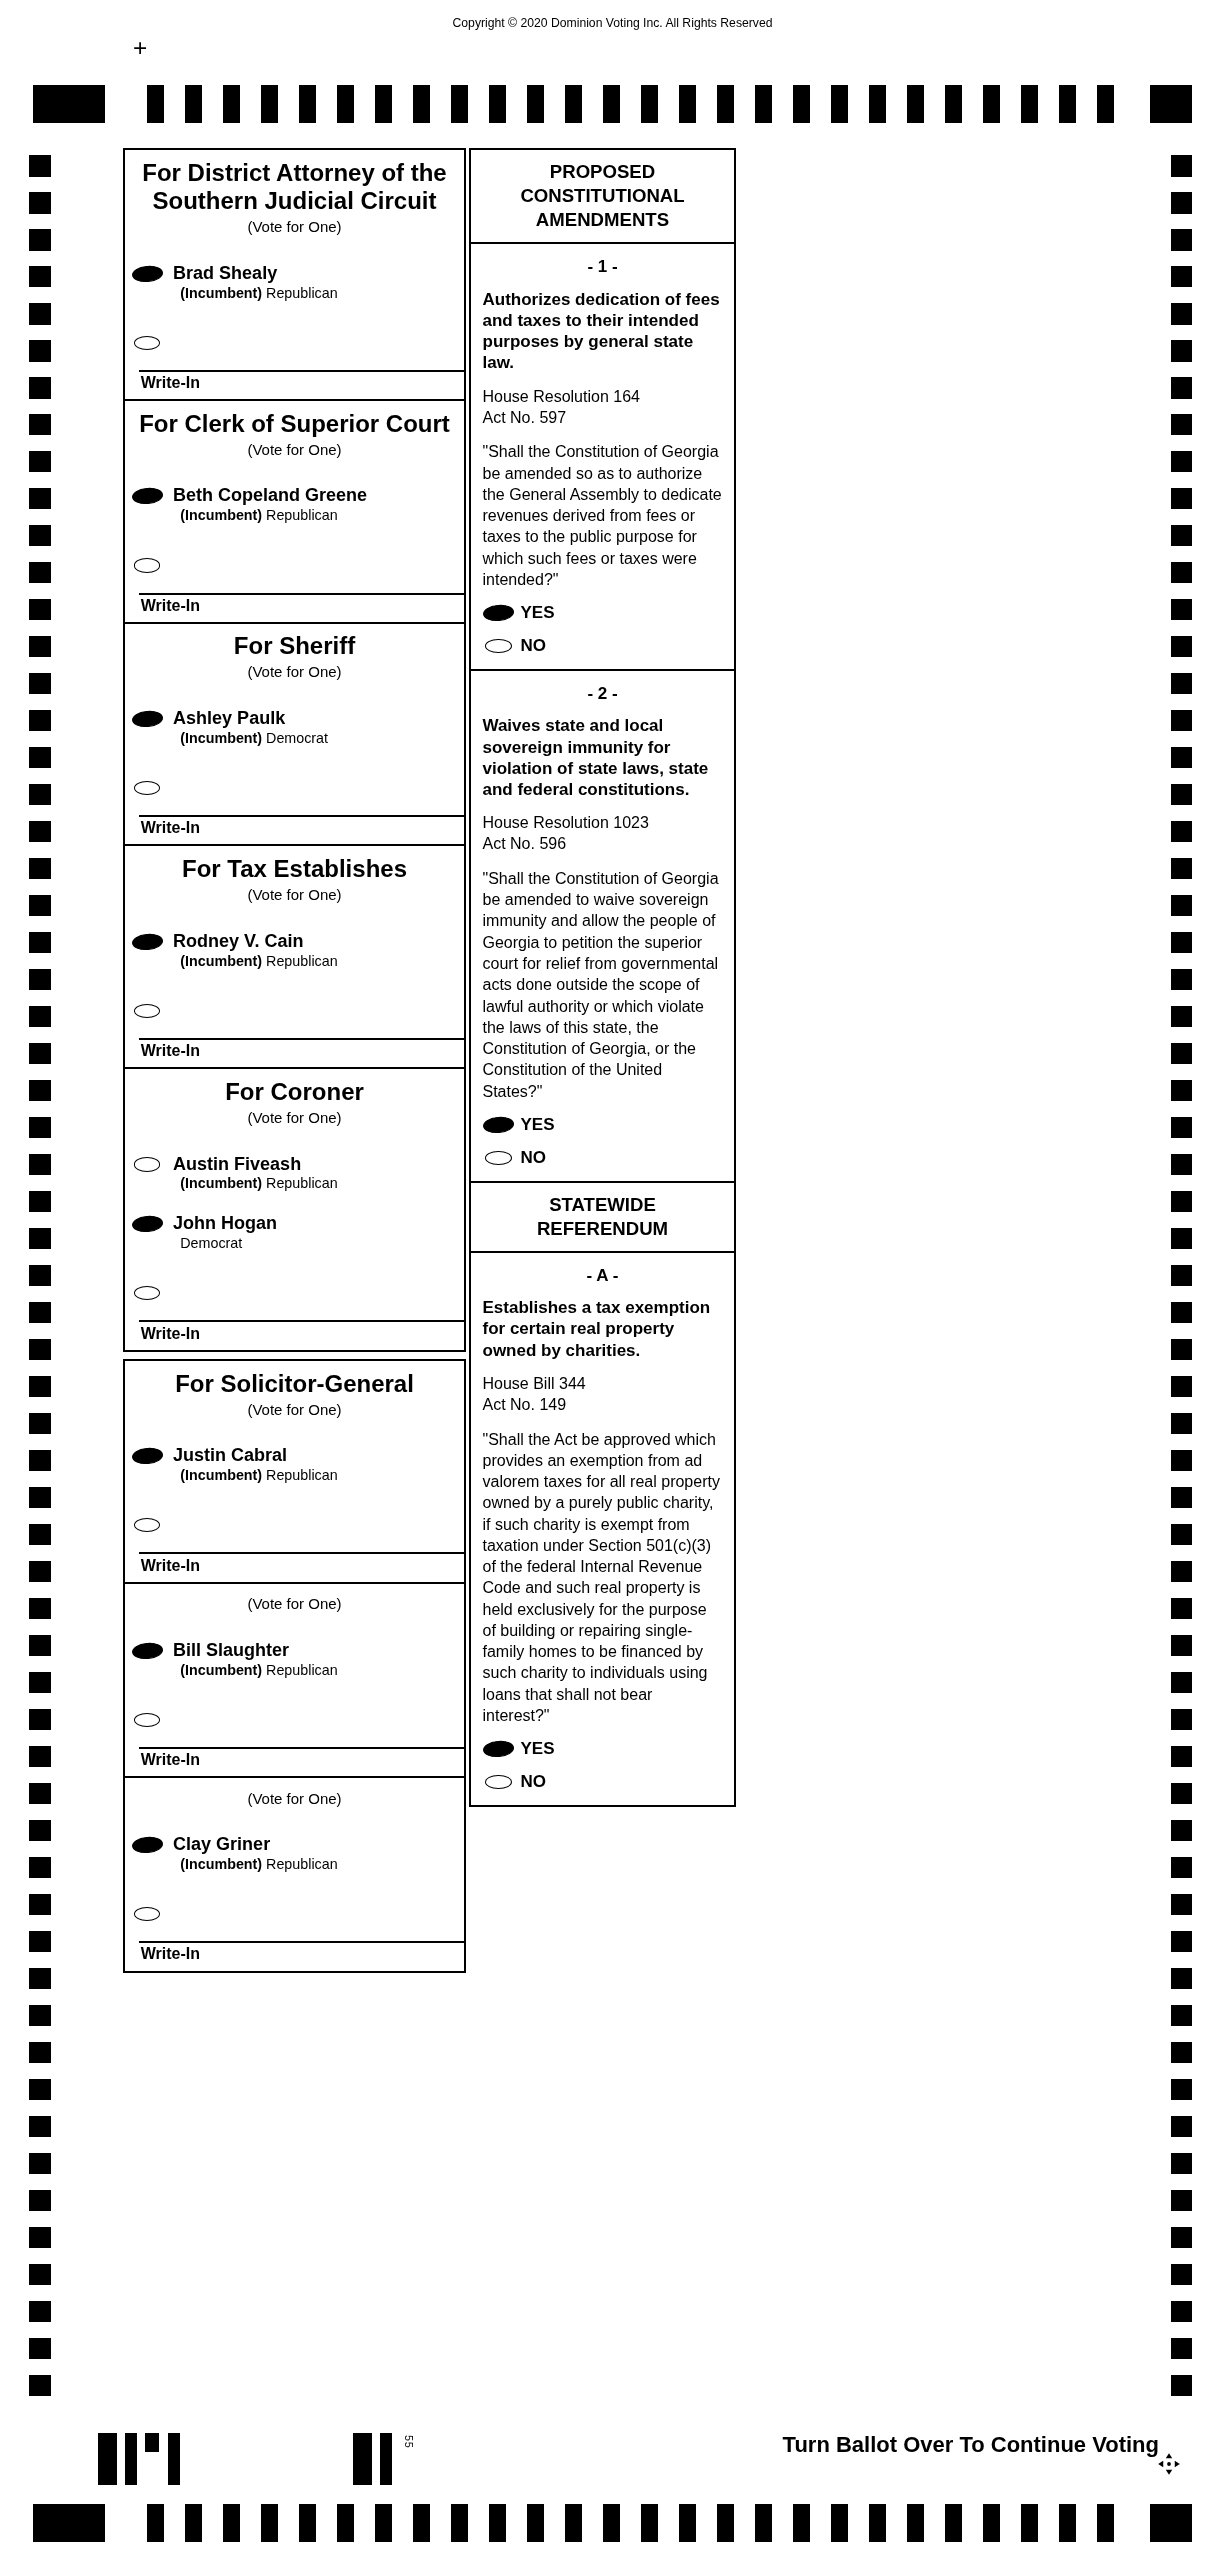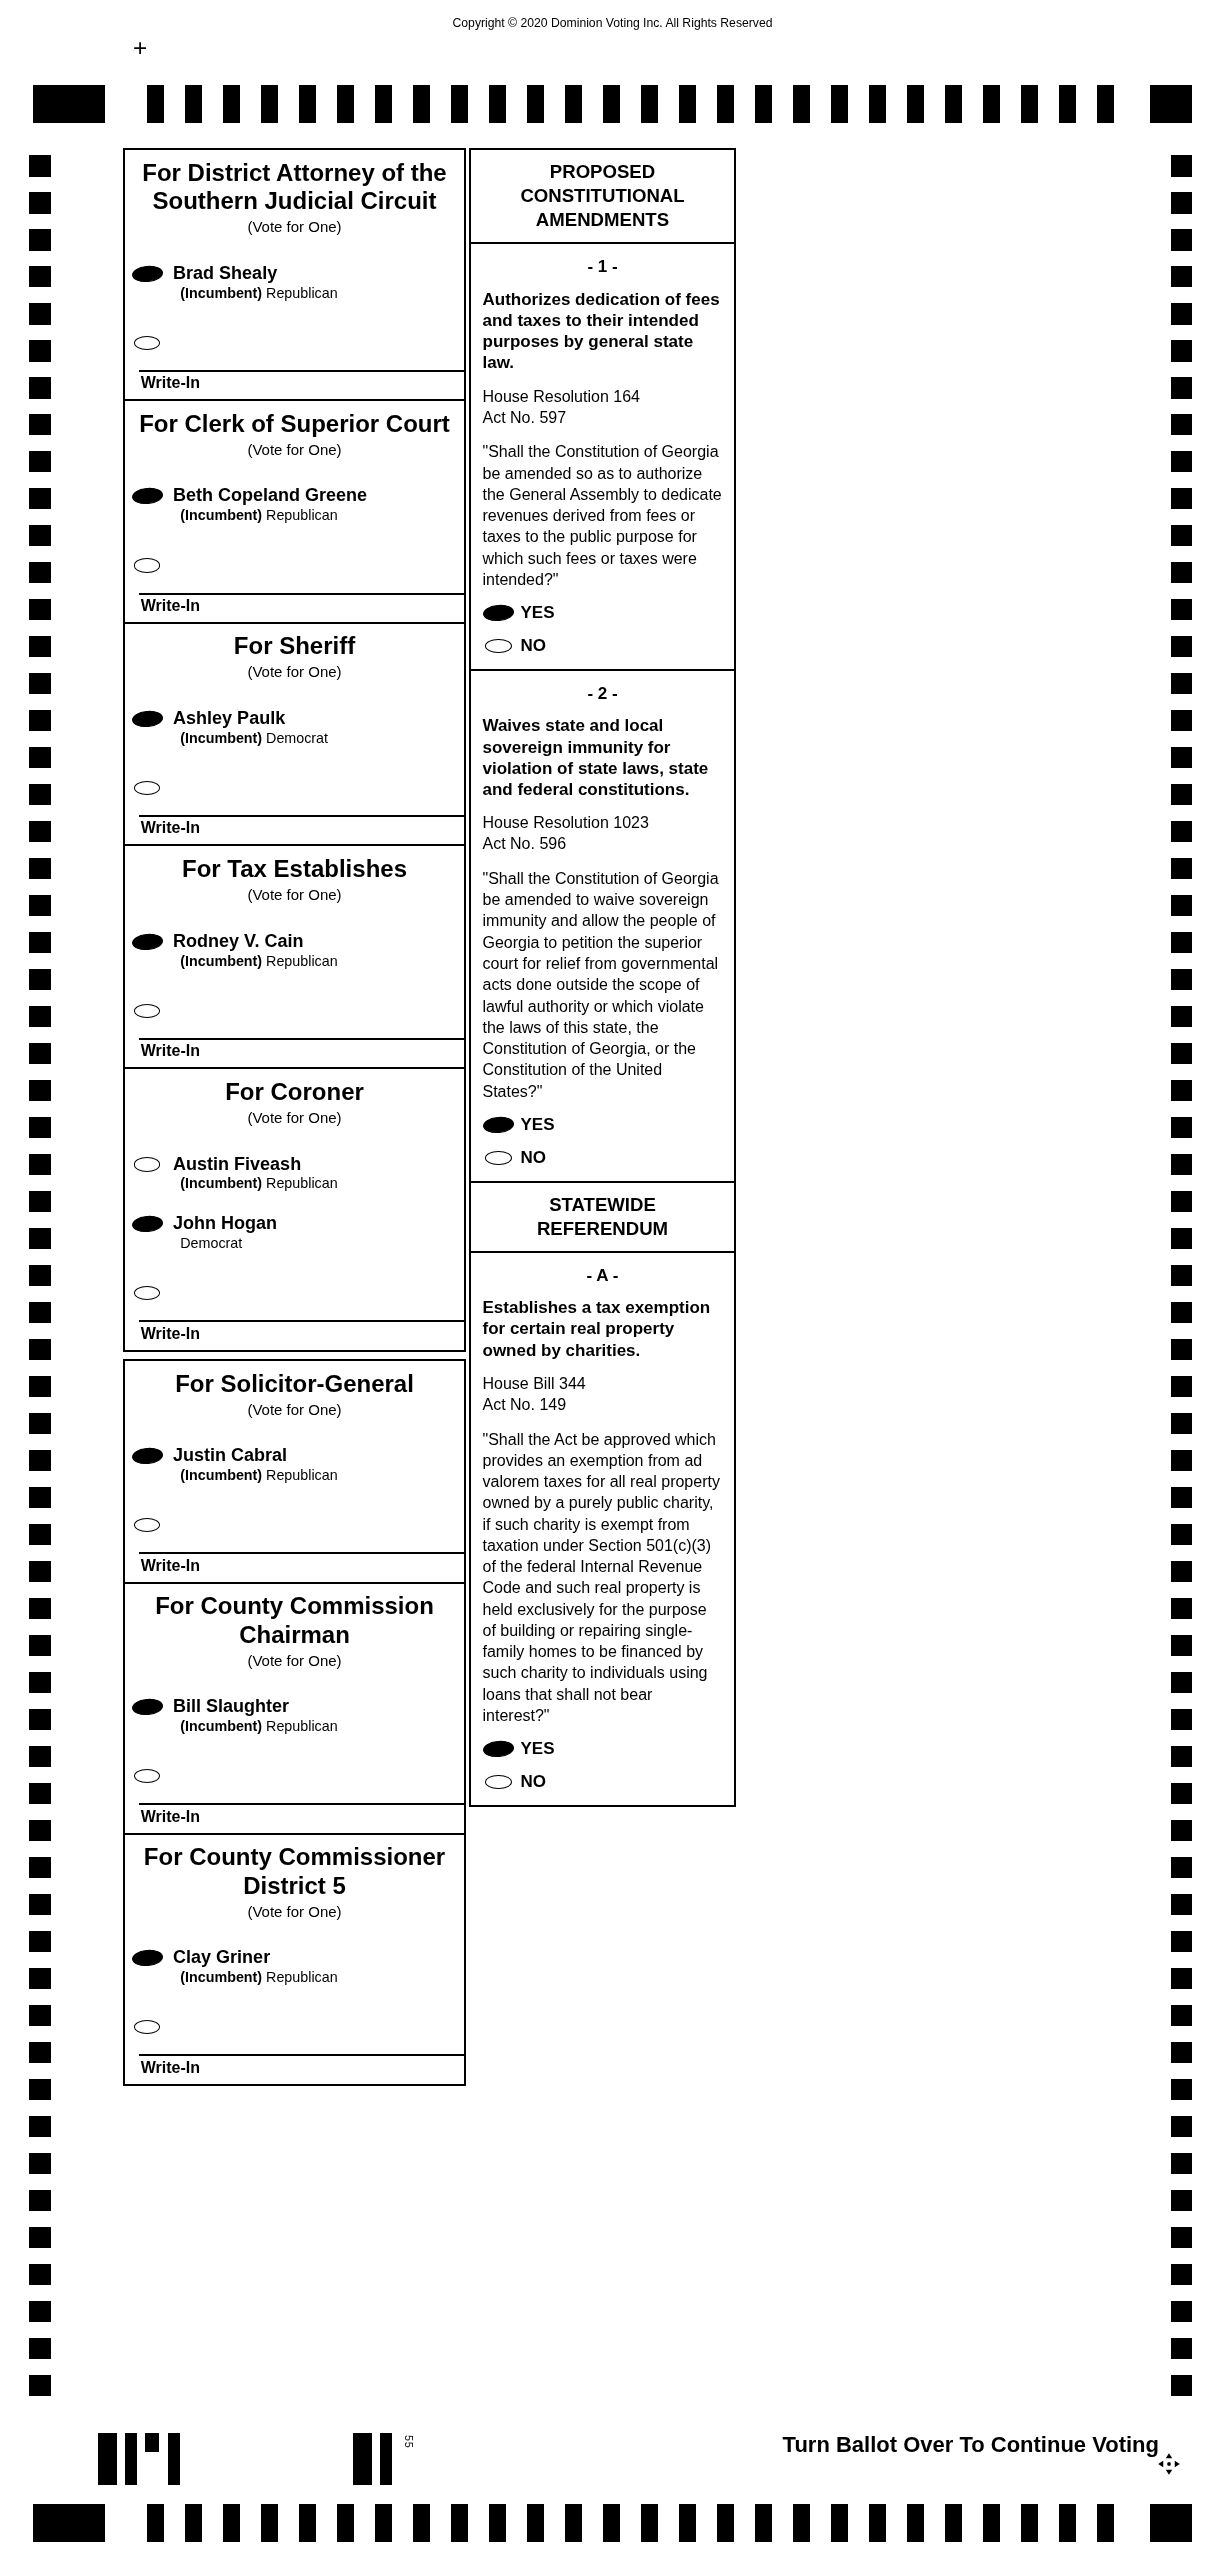--- a/index.html
+++ b/index.html
@@ -224,43 +224,39 @@
       <div class="cand blank">
         <span class="oval"></span>
       </div>
       <div class="write-in">
         <span class="wlabel">Write-In</span>
       </div>
     </section>
 
     <section class="box">
       <div class="chead">
-        <div class="ctitle">For County Commission
-Chairman</div>
         <div class="cvote">(Vote for One)</div>
       </div>
       <div class="cand">
         <span class="oval filled"></span>
         <span class="ctext">
           <span class="cname">Bill Slaughter</span>
           <span class="csub"><b>(Incumbent)</b> <span>Republican</span></span>
         </span>
       </div>
       <div class="cand blank">
         <span class="oval"></span>
       </div>
       <div class="write-in">
         <span class="wlabel">Write-In</span>
       </div>
     </section>
 
     <section class="box">
       <div class="chead">
-        <div class="ctitle">For County Commissioner
-District 5</div>
         <div class="cvote">(Vote for One)</div>
       </div>
       <div class="cand">
         <span class="oval filled"></span>
         <span class="ctext">
           <span class="cname">Clay Griner</span>
           <span class="csub"><b>(Incumbent)</b> <span>Republican</span></span>
         </span>
       </div>
       <div class="cand blank">

